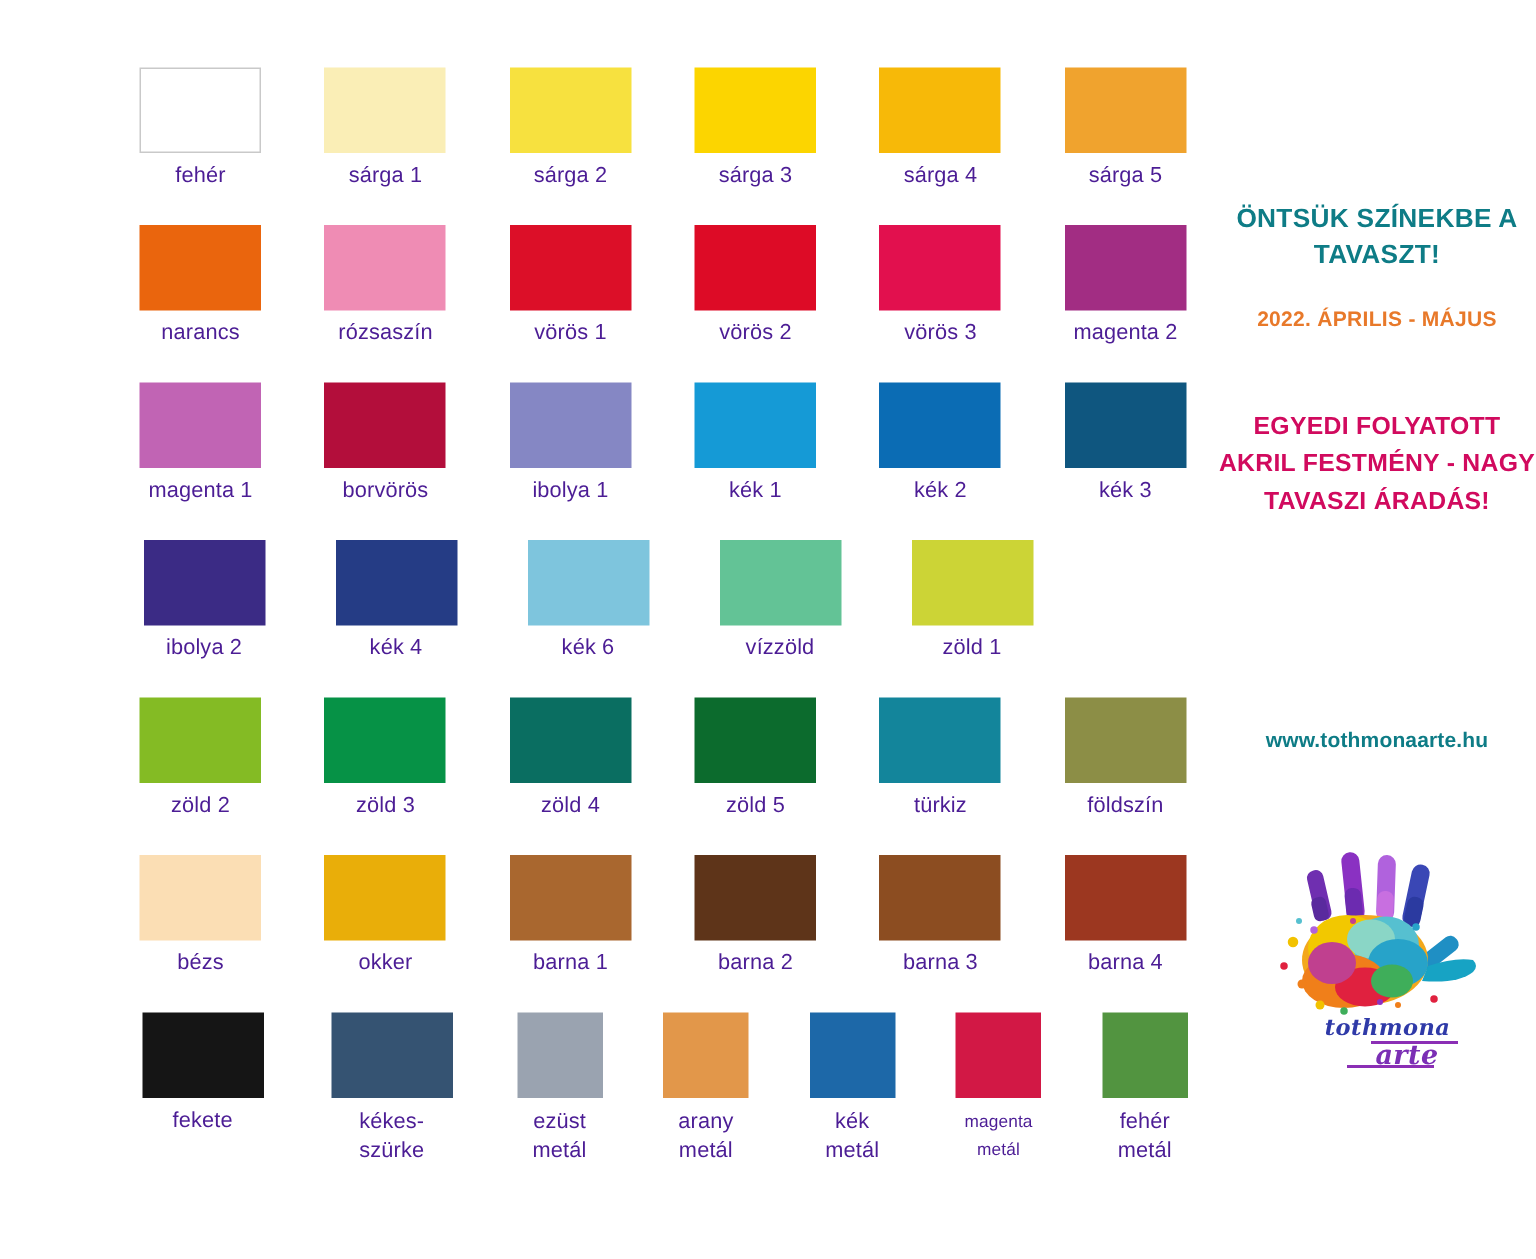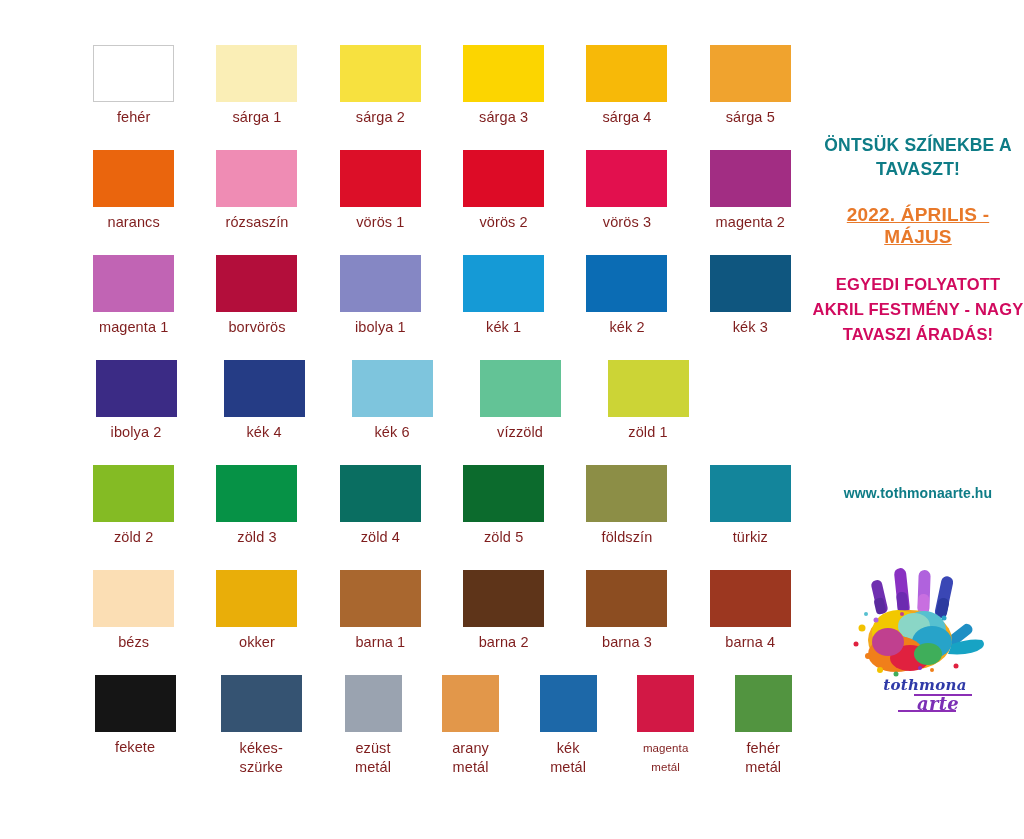--- a/index.html
+++ b/index.html
@@ -52,21 +52,21 @@
   .swatch-chip.bordered {
     box-sizing: border-box;
     border: 1px solid #c9c9c9;
   }
 
   .swatch-label {
     margin-top: 7px;
     font-size: 14.5px;
     line-height: 17px;
     text-align: center;
-    color: #7f1d1d;
+    color: #4c1d95;
     letter-spacing: 0.1px;
     white-space: pre-line;
   }
 
   
   .swatch-row.row-metal {
     height: 110px;
   }
   .row-metal .swatch-cell {
     width: 128px;
@@ -109,24 +109,23 @@
     font-weight: bold;
     line-height: 24px;
     letter-spacing: 0.2px;
   }
 
   #date-line {
     position: absolute;
     top: 204px;
     left: 0;
     width: 212px;
-    font-size: 19px;
+    font-size: 14px;
     font-weight: bold;
     letter-spacing: 0.2px;
-    text-decoration: underline;
   }
 
   #promo-block {
     position: absolute;
     top: 272px;
     left: 0;
     width: 212px;
     font-size: 16.5px;
     font-weight: bold;
     line-height: 25px;
@@ -300,26 +299,26 @@
         </div>
         <div class="swatch-cell">
           <div class="swatch-chip" style="background: rgb(10, 110, 97);"></div>
           <div class="swatch-label">zöld 4</div>
         </div>
         <div class="swatch-cell">
           <div class="swatch-chip" style="background: rgb(12, 107, 45);"></div>
           <div class="swatch-label">zöld 5</div>
         </div>
         <div class="swatch-cell">
+          <div class="swatch-chip" style="background: rgb(19, 133, 155);"></div>
+          <div class="swatch-label">türkiz</div>
+        </div>
+        <div class="swatch-cell">
           <div class="swatch-chip" style="background: rgb(140, 142, 70);"></div>
           <div class="swatch-label">földszín</div>
-        </div>
-        <div class="swatch-cell">
-          <div class="swatch-chip" style="background: rgb(19, 133, 155);"></div>
-          <div class="swatch-label">türkiz</div>
         </div>
       </div>
       <div class="swatch-row">
         <div class="swatch-cell">
           <div class="swatch-chip" style="background: rgb(251, 222, 180);"></div>
           <div class="swatch-label">bézs</div>
         </div>
         <div class="swatch-cell">
           <div class="swatch-chip" style="background: rgb(233, 174, 9);"></div>
           <div class="swatch-label">okker</div>

